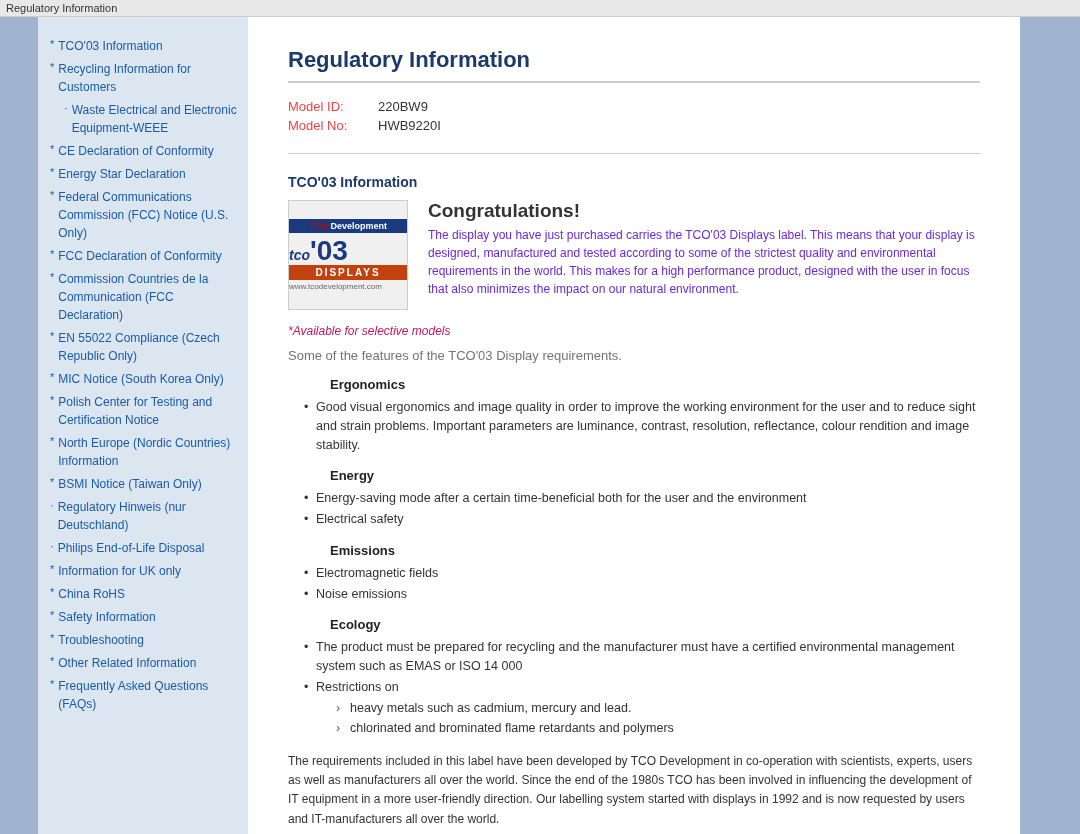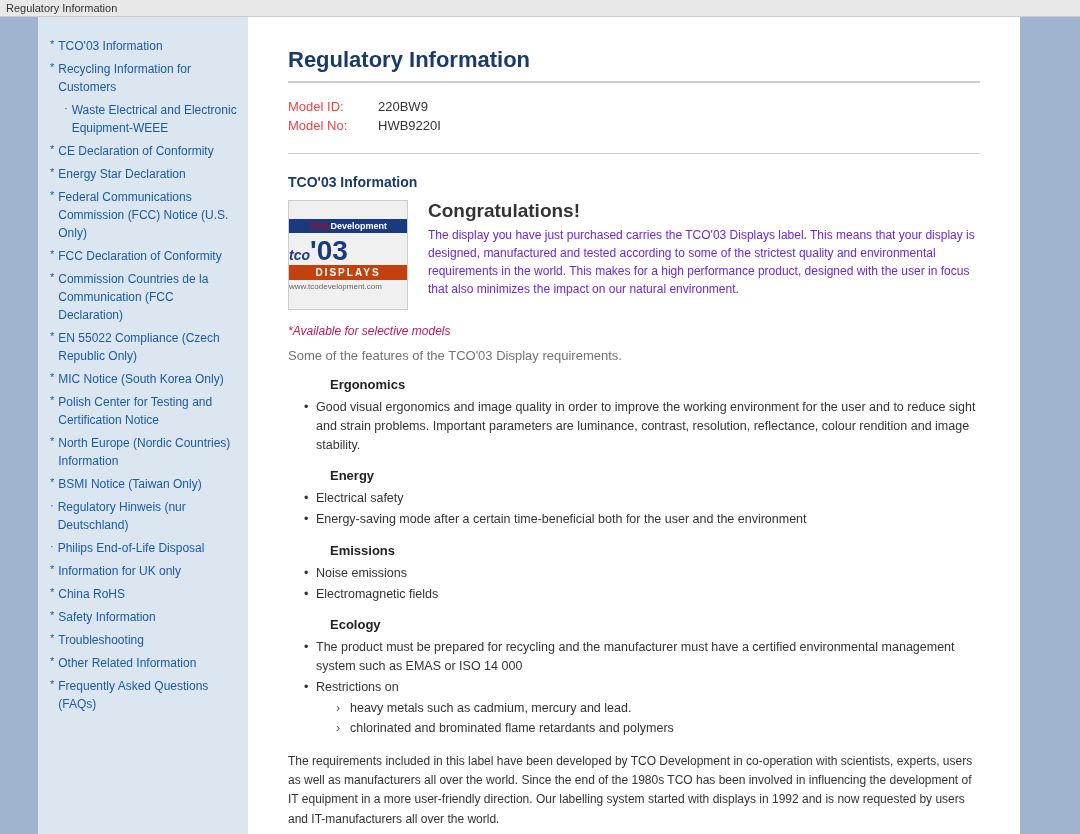--- a/index.html
+++ b/index.html
@@ -370,30 +370,30 @@
     <div class="sub-section">
       <div class="sub-section-title">Ergonomics</div>
       <ul class="bullet-list">
         <li>Good visual ergonomics and image quality in order to improve the working environment for the user and to reduce sight and strain problems. Important parameters are luminance, contrast, resolution, reflectance, colour rendition and image stability.</li>
       </ul>
     </div>
 
     <div class="sub-section">
       <div class="sub-section-title">Energy</div>
       <ul class="bullet-list">
+        <li>Energy-saving mode after a certain time-beneficial both for the user and the environment</li>
         <li>Electrical safety</li>
-        <li>Energy-saving mode after a certain time-beneficial both for the user and the environment</li>
       </ul>
     </div>
 
     <div class="sub-section">
       <div class="sub-section-title">Emissions</div>
       <ul class="bullet-list">
+        <li>Electromagnetic fields</li>
         <li>Noise emissions</li>
-        <li>Electromagnetic fields</li>
       </ul>
     </div>
 
     <div class="sub-section">
       <div class="sub-section-title">Ecology</div>
       <ul class="bullet-list">
         <li>The product must be prepared for recycling and the manufacturer must have a certified environmental management system such as EMAS or ISO 14 000</li>
         <li>Restrictions on
           <ul class="sub-bullet-list">
             <li>heavy metals such as cadmium, mercury and lead.</li>

